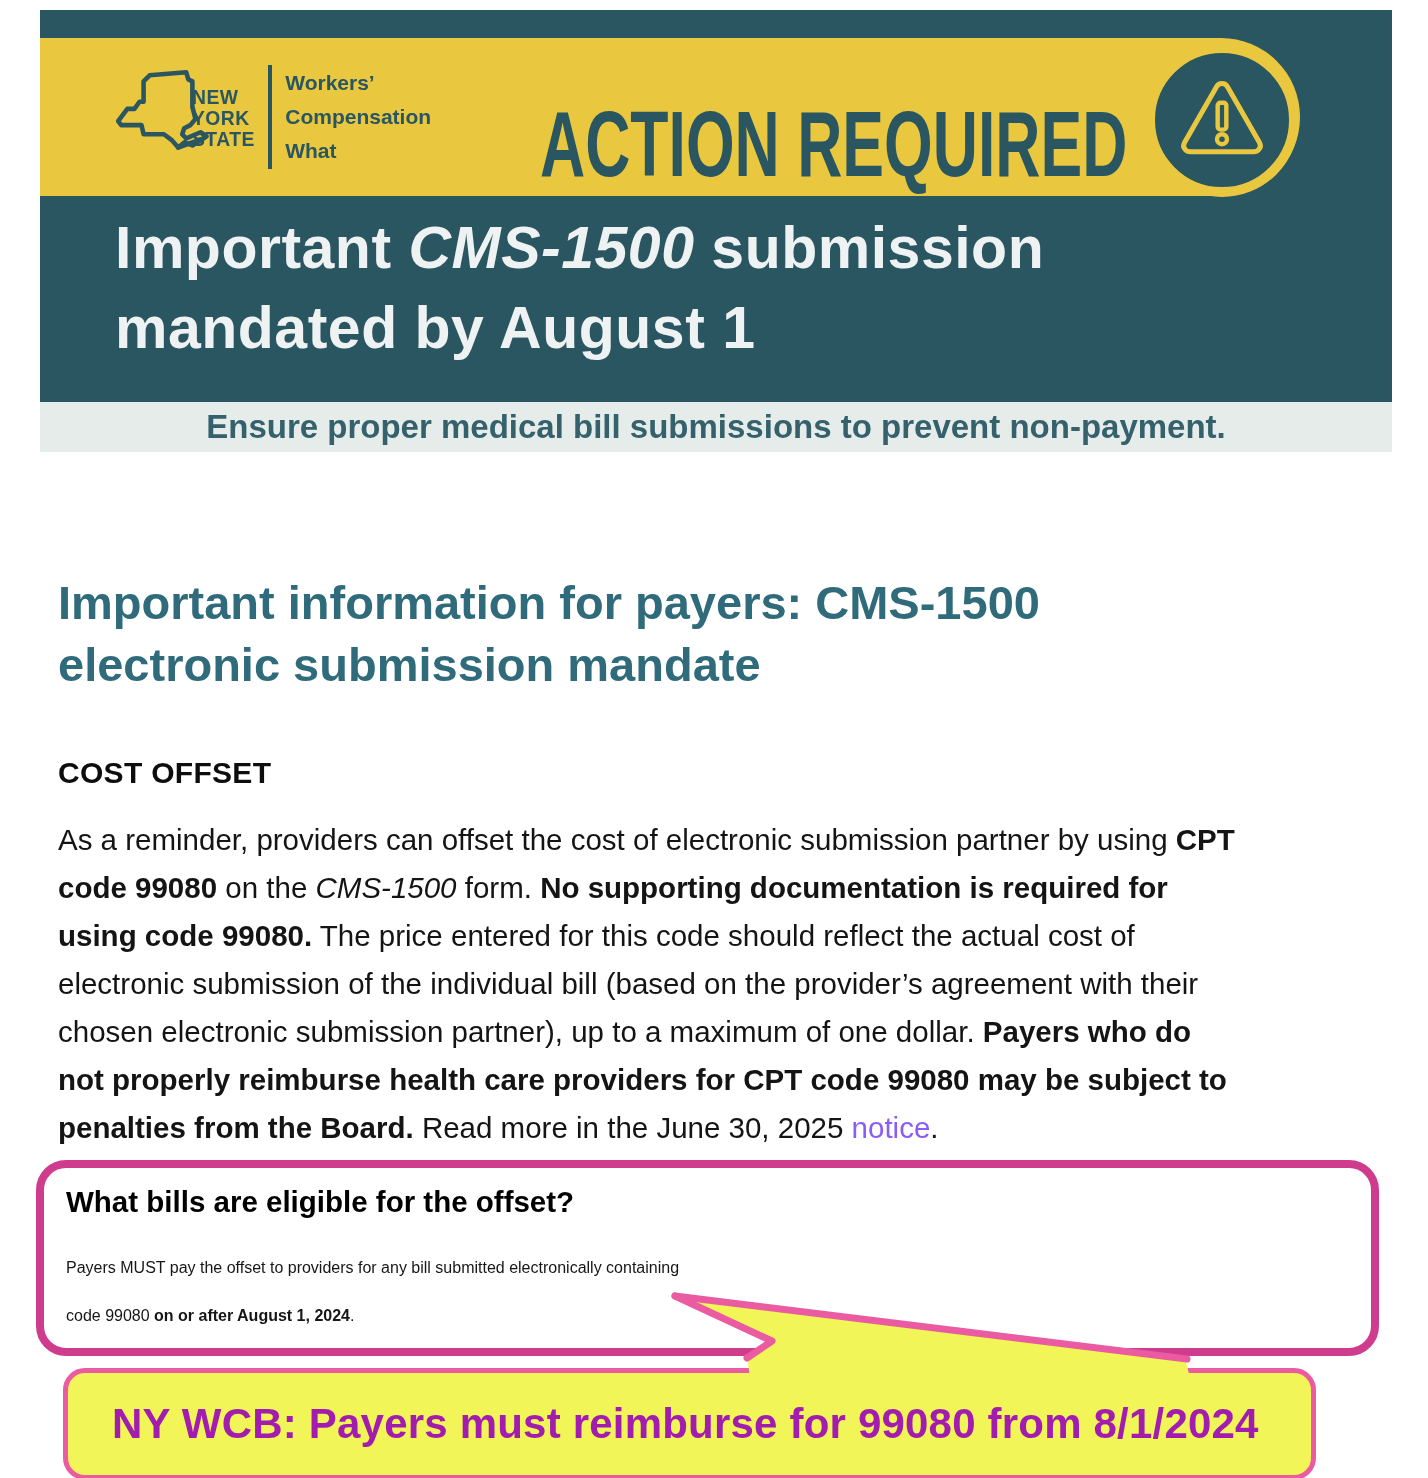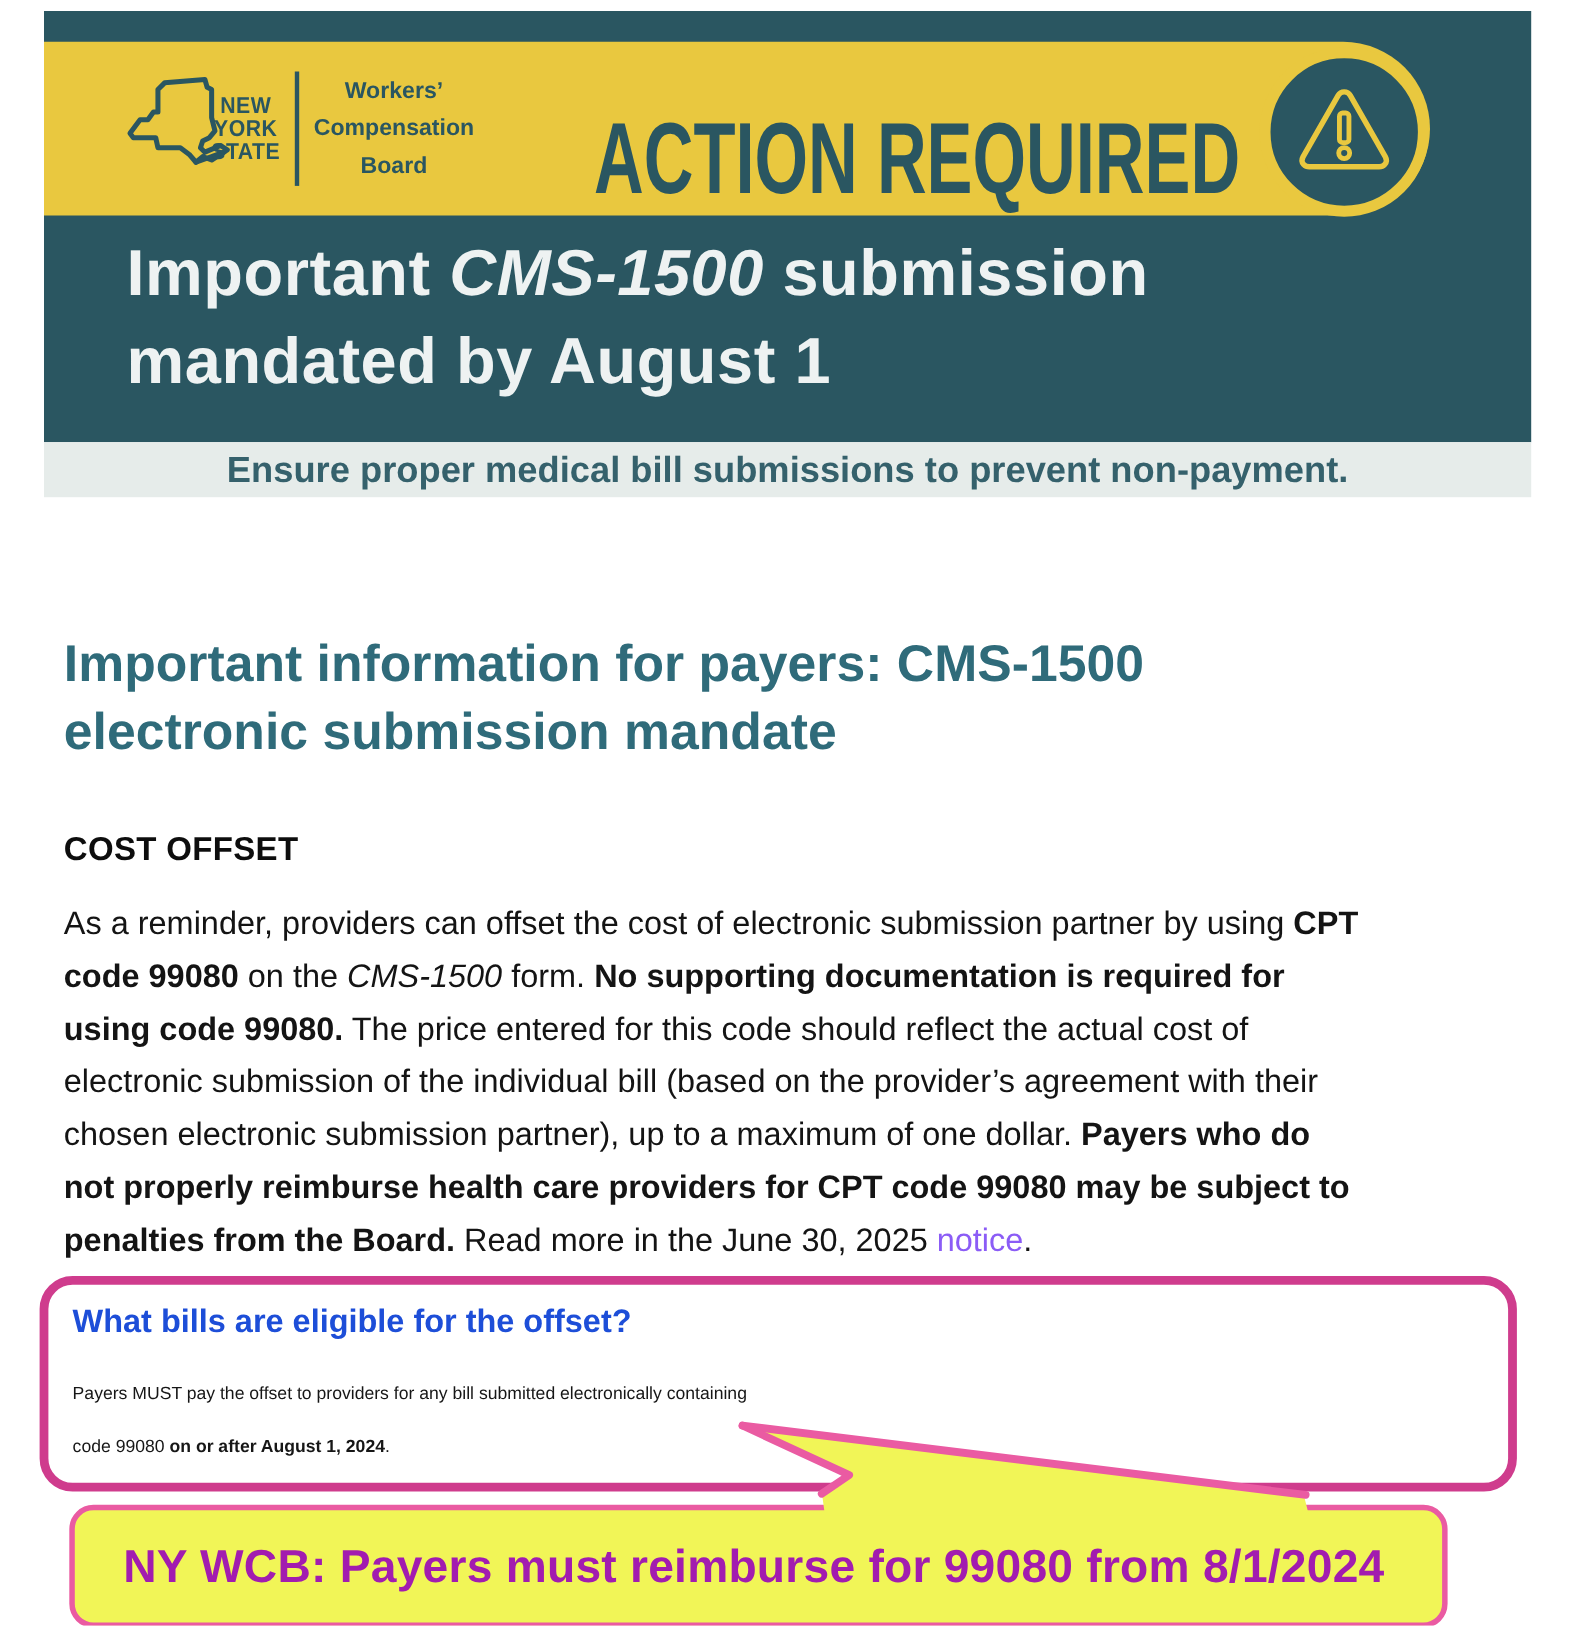--- a/index.html
+++ b/index.html
@@ -9,21 +9,21 @@
   }
   
   .header{
     position:absolute;left:40px;top:10px;width:1352px;height:442px;
   }
   .header-teal{
     position:absolute;left:0;top:0;width:1352px;height:392px;background:#2a5661;
   }
   .yellow-banner{
     position:absolute;left:0;top:28px;width:1260px;height:158px;
-    background:#e9c83f;border-radius:0 80px 80px 0;text-align:center;
+    background:#e9c83f;border-radius:0 80px 80px 0;
   }
   .badge{
     position:absolute;left:1105px;top:33px;width:154px;height:154px;
     box-sizing:border-box;border:10px solid #e9c83f;border-radius:50%;
     background:#2a5661;display:flex;align-items:center;justify-content:center;
   }
   .logo-row{
     position:absolute;left:68px;top:22px;height:114px;display:flex;align-items:center;
   }
   .nys-shape{width:122px;height:104px;margin-right:-38px;}
@@ -62,21 +62,21 @@
   .rt-line{height:48px;line-height:48px;white-space:nowrap;}
   .rt-line .b{font-weight:700;}
   .rt-line .i{font-style:italic;}
   .rt-line .link{color:#8b5cf6;cursor:pointer;}
   
   .pink-box{
     box-sizing:border-box;margin:8px 0 0 20px;width:1343px;
     border:8px solid #cf3c8d;border-radius:30px;
     padding:10px 20px 8px 22px;background:#ffffff;
   }
-  .pink-box .question{font-weight:700;font-size:29.5px;height:48px;line-height:48px;color:#1d4ed8;}
+  .pink-box .question{font-weight:700;font-size:29.5px;height:48px;line-height:48px;color:#000000;}
   .pink-box .gap{height:18px;}
   
   .anno-box{
     box-sizing:border-box;margin:12px 0 0 47px;width:1253px;height:112px;
     background:#f1f557;border:5px solid #ea5ba2;border-radius:22px;
     display:flex;align-items:center;padding-left:28px;
   }
   .anno-text{font-weight:700;font-size:42px;color:#a21caf;letter-spacing:.2px;margin-left:16px;}
   
   .arrow-overlay{
@@ -100,21 +100,21 @@
           </svg>
           <div class="nys-words">
             <div>NEW</div>
             <div>YORK</div>
             <div>STATE</div>
           </div>
           <div class="logo-divider"></div>
           <div class="org-words">
             <div>Workers’</div>
             <div>Compensation</div>
-            <div>Board</div>
+            <div>What</div>
           </div>
         </div>
 
         <div class="action-required">ACTION REQUIRED</div>
       </div>
 
       <div class="badge">
         <svg width="96" height="96" viewBox="0 0 100 100" fill="none">
           <path d="M50,12 C52.5,12 54.5,13.2 55.7,15.3 L89,73.5 C90.3,75.8 90.2,78.8 88.3,80.8 C87,82.3 85,83 83,83 L17,83 C15,83 13,82.3 11.7,80.8 C9.8,78.8 9.7,75.8 11,73.5 L44.3,15.3 C45.5,13.2 47.5,12 50,12 Z" stroke="#e9c83f" stroke-width="5.2" stroke-linejoin="round"></path>
           <rect x="45.5" y="32" width="9" height="28" rx="3" stroke="#e9c83f" stroke-width="4.6"></rect>

